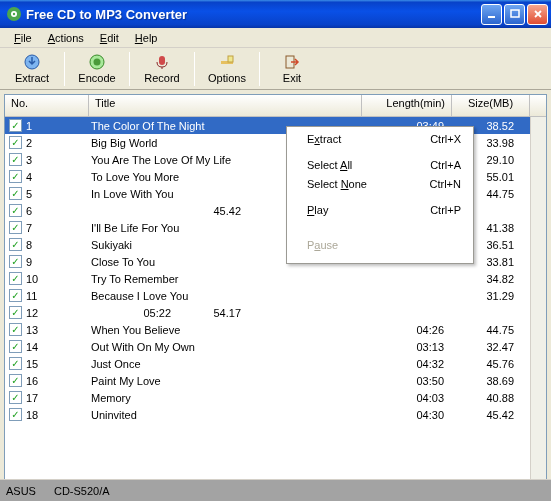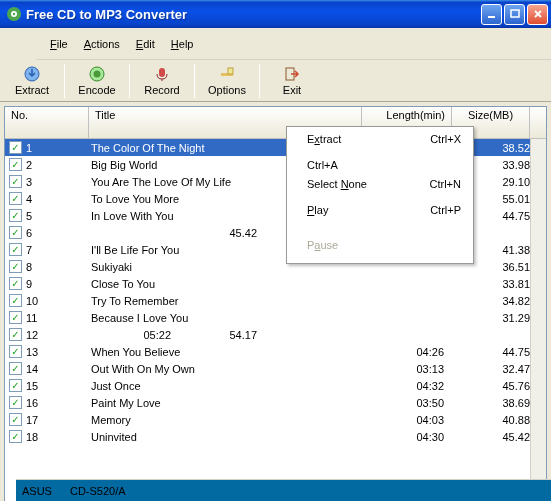--- a/index.html
+++ b/index.html
@@ -6,51 +6,51 @@
 body { background: #ece9d8; width: 551px; height: 501px; overflow: hidden; }
 
 .titlebar { height: 28px; background: linear-gradient(to bottom, #3c8de8 0%, #0842c9 8%, #0950e7 40%, #0842c9 88%, #0734a7 100%); display: flex; align-items: center; padding: 0 3px 0 6px; color: #fff; }
 .titlebar .icon { width: 16px; height: 16px; margin-right: 4px; }
 .titlebar .title { font-size: 13px; font-weight: bold; flex: 1; text-shadow: 1px 1px 1px rgba(0,0,0,0.3); }
 .winbtns { display: flex; gap: 2px; }
 .winbtn { width: 21px; height: 21px; border-radius: 3px; border: 1px solid #fff; display: flex; align-items: center; justify-content: center; font-weight: bold; color: #fff; font-size: 12px; }
 .winbtn.min, .winbtn.max { background: linear-gradient(to bottom, #6fa6f1, #2b65cf); }
 .winbtn.close { background: linear-gradient(to bottom, #f5a68f, #e04d32); }
 
-.menubar { height: 32px; background: #ece9d8; display: flex; align-items: center; padding: 0 6px; border-bottom: 1px solid #d4d0c8; margin-left: 36px; }
+.menubar { height: 20px; background: #ece9d8; display: flex; align-items: center; padding: 0 6px; border-bottom: 1px solid #d4d0c8; }
 .menubar span { padding: 2px 8px; }
 .menubar span u { text-decoration: underline; }
 
 .toolbar { height: 42px; background: #ece9d8; display: flex; align-items: center; padding: 2px 4px; border-bottom: 1px solid #aca899; gap: 2px; }
 .toolbtn { width: 56px; height: 38px; display: flex; flex-direction: column; align-items: center; justify-content: center; gap: 1px; }
 .toolbtn .ticon { width: 18px; height: 18px; }
 .toolbar .sep { width: 1px; height: 34px; background: #aca899; margin: 0 2px; border-right: 1px solid #fff; }
 
 .listwrap { margin: 4px; border: 1px solid #7f9db9; background: #fff; height: 396px; position: relative; }
-.listhead { display: flex; height: 32px; background: linear-gradient(to bottom, #fff, #ece9d8); border-bottom: 1px solid #c0c0c0; }
+.listhead { display: flex; height: 22px; background: linear-gradient(to bottom, #fff, #ece9d8); border-bottom: 1px solid #c0c0c0; }
 .listhead div { border-right: 1px solid #c0c0c0; padding: 2px 6px; color: #000; }
 .col-no { width: 84px; }
 .col-title { flex: 1; }
 .col-len { width: 90px; text-align: right; }
 .col-size { width: 78px; text-align: center; }
 .col-scroll { width: 16px; border-right: none !important; }
 
 .listbody { height: 376px; overflow: hidden; position: relative; }
 .row { display: flex; height: 17px; align-items: center; }
 .row.selected { background: #316ac5; color: #fff; }
 .row .c-no { width: 84px; display: flex; align-items: center; padding-left: 4px; gap: 4px; }
 .row .c-title { flex: 1; padding-left: 2px; }
 .row .c-len { width: 90px; text-align: right; padding-right: 8px; }
-.row .c-size { width: 78px; text-align: right; padding-right: 0; }
+.row .c-size { width: 78px; text-align: right; padding-right: 16px; }
 .row .c-scroll { width: 16px; }
 .chk { width: 13px; height: 13px; border: 1px solid #7f9db9; background: #fff; display: inline-flex; align-items: center; justify-content: center; color: #21a121; font-size: 10px; line-height: 1; }
 
 .scrollbar { position: absolute; right: 0; top: 0; bottom: 0; width: 16px; background: #f0f0e8; border-left: 1px solid #d4d0c8; }
 
-.statusbar { position: absolute; bottom: 0; left: 16px; right: 0; height: 22px; background: #0369a1; border-top: 1px solid #d4d0c8; display: flex; align-items: center; padding: 0 6px; gap: 18px; }
+.statusbar { position: absolute; bottom: 0; left: 0; right: 0; height: 22px; background: #a3a3a3; border-top: 1px solid #d4d0c8; display: flex; align-items: center; padding: 0 6px; gap: 18px; }
 
 .ctxmenu { position: absolute; left: 286px; top: 126px; width: 188px; background: #fff; border: 1px solid #9b9a94; box-shadow: 2px 2px 3px rgba(0,0,0,0.25); padding: 2px; z-index: 10; }
 .ctxmenu .item { height: 19px; display: flex; align-items: center; padding: 0 10px 0 18px; color: #000; }
 .ctxmenu .item.disabled { color: #aca899; margin-top: 16px; }
 .ctxmenu .item .lbl { flex: 1; }
 .ctxmenu .sep2 { height: 1px; background: #c0c0c0; margin: 3px 1px; border-bottom: 1px solid #fff; }
 </style>
 </head>
 <body>
 
@@ -320,20 +320,21 @@
   </div>
 </div>
 
 <div class="ctxmenu">
   <div class="item">
       <span class="lbl"><span></span>E<u>x</u>tract</span>
       <span>Ctrl+X</span>
     </div>
   <div class="sep2"></div>
   <div class="item">
+      <span class="lbl">Select <u>A</u>ll</span>
       <span>Ctrl+A</span>
     </div>
   <div class="item">
       <span class="lbl">Select <u>N</u>one</span>
       <span>Ctrl+N</span>
     </div>
   <div class="sep2"></div>
   <div class="item">
       <span class="lbl"><u>P</u>lay</span>
       <span>Ctrl+P</span>

